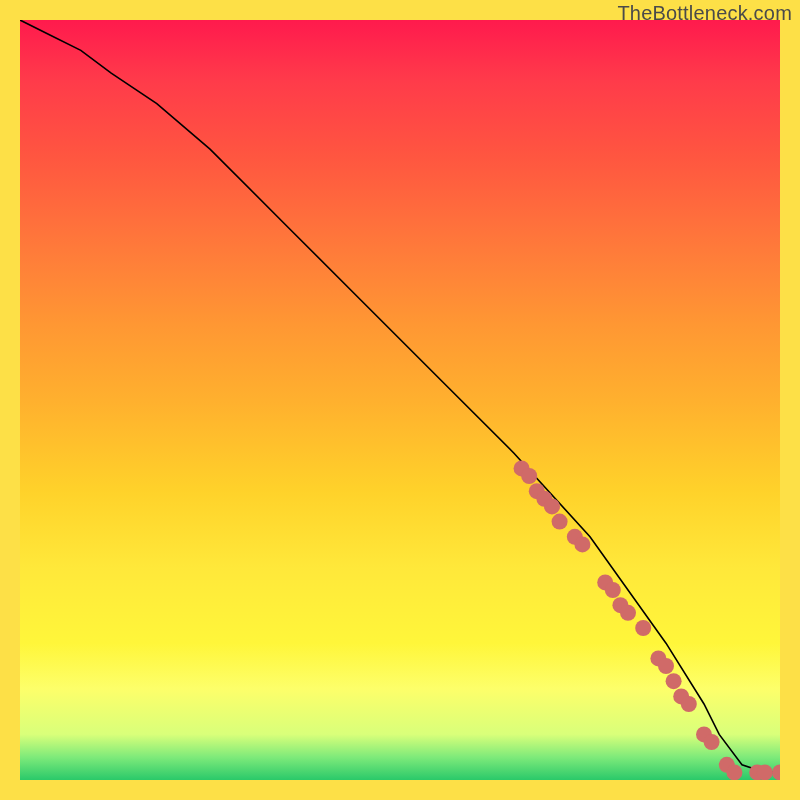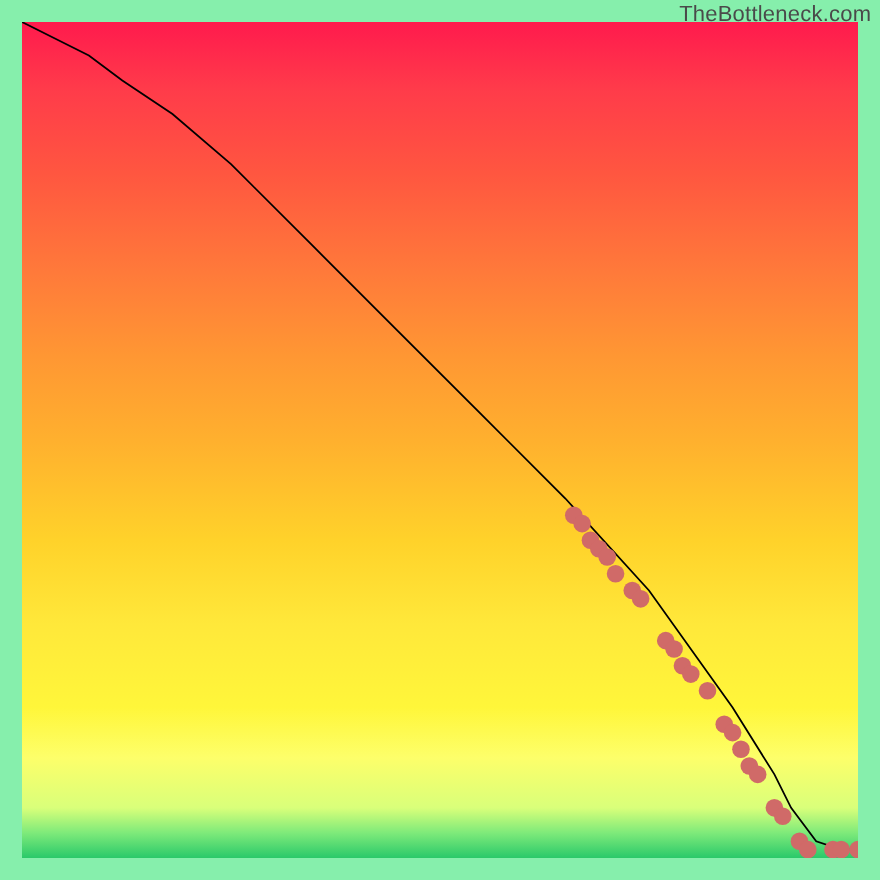--- a/index.html
+++ b/index.html
@@ -10,21 +10,21 @@
     font-family: Arial, sans-serif;
     position: relative;
     overflow: hidden;
   }
   .frame {
     position: absolute;
     top: 0;
     left: 0;
     width: 800px;
     height: 800px;
-    background: #86efac;
+    background: #fde047;
   }
   .plot-area {
     position: absolute;
     top: 20px;
     left: 20px;
     width: 760px;
     height: 760px;
     background: linear-gradient(to bottom,
       #ff1a4d 0%,
       #ff3b4a 8%,

